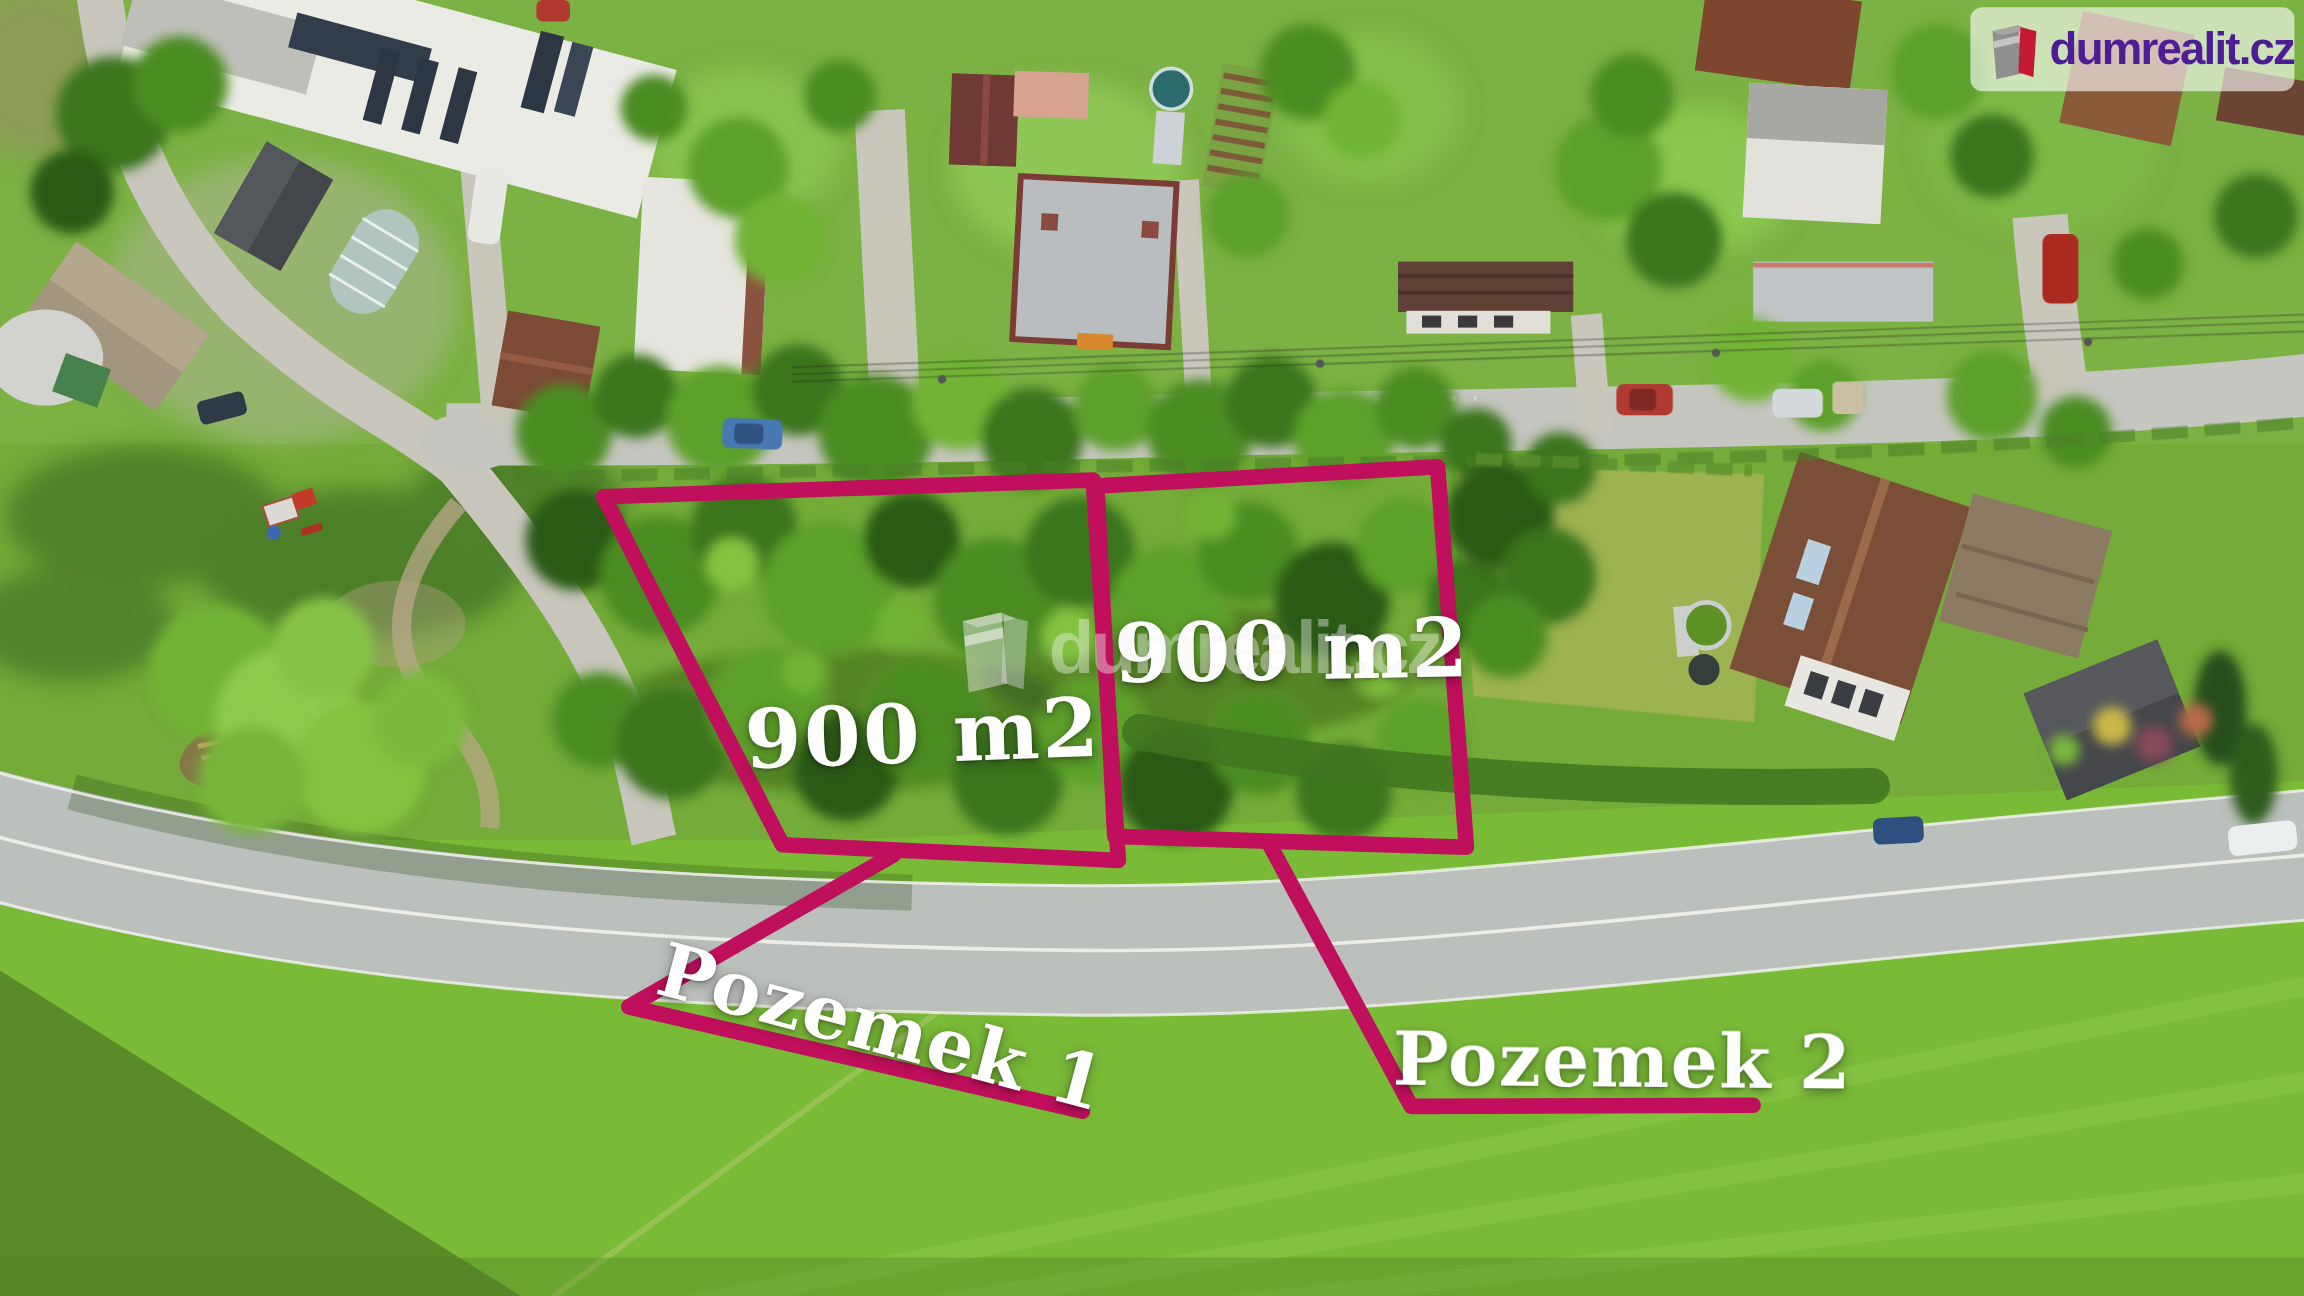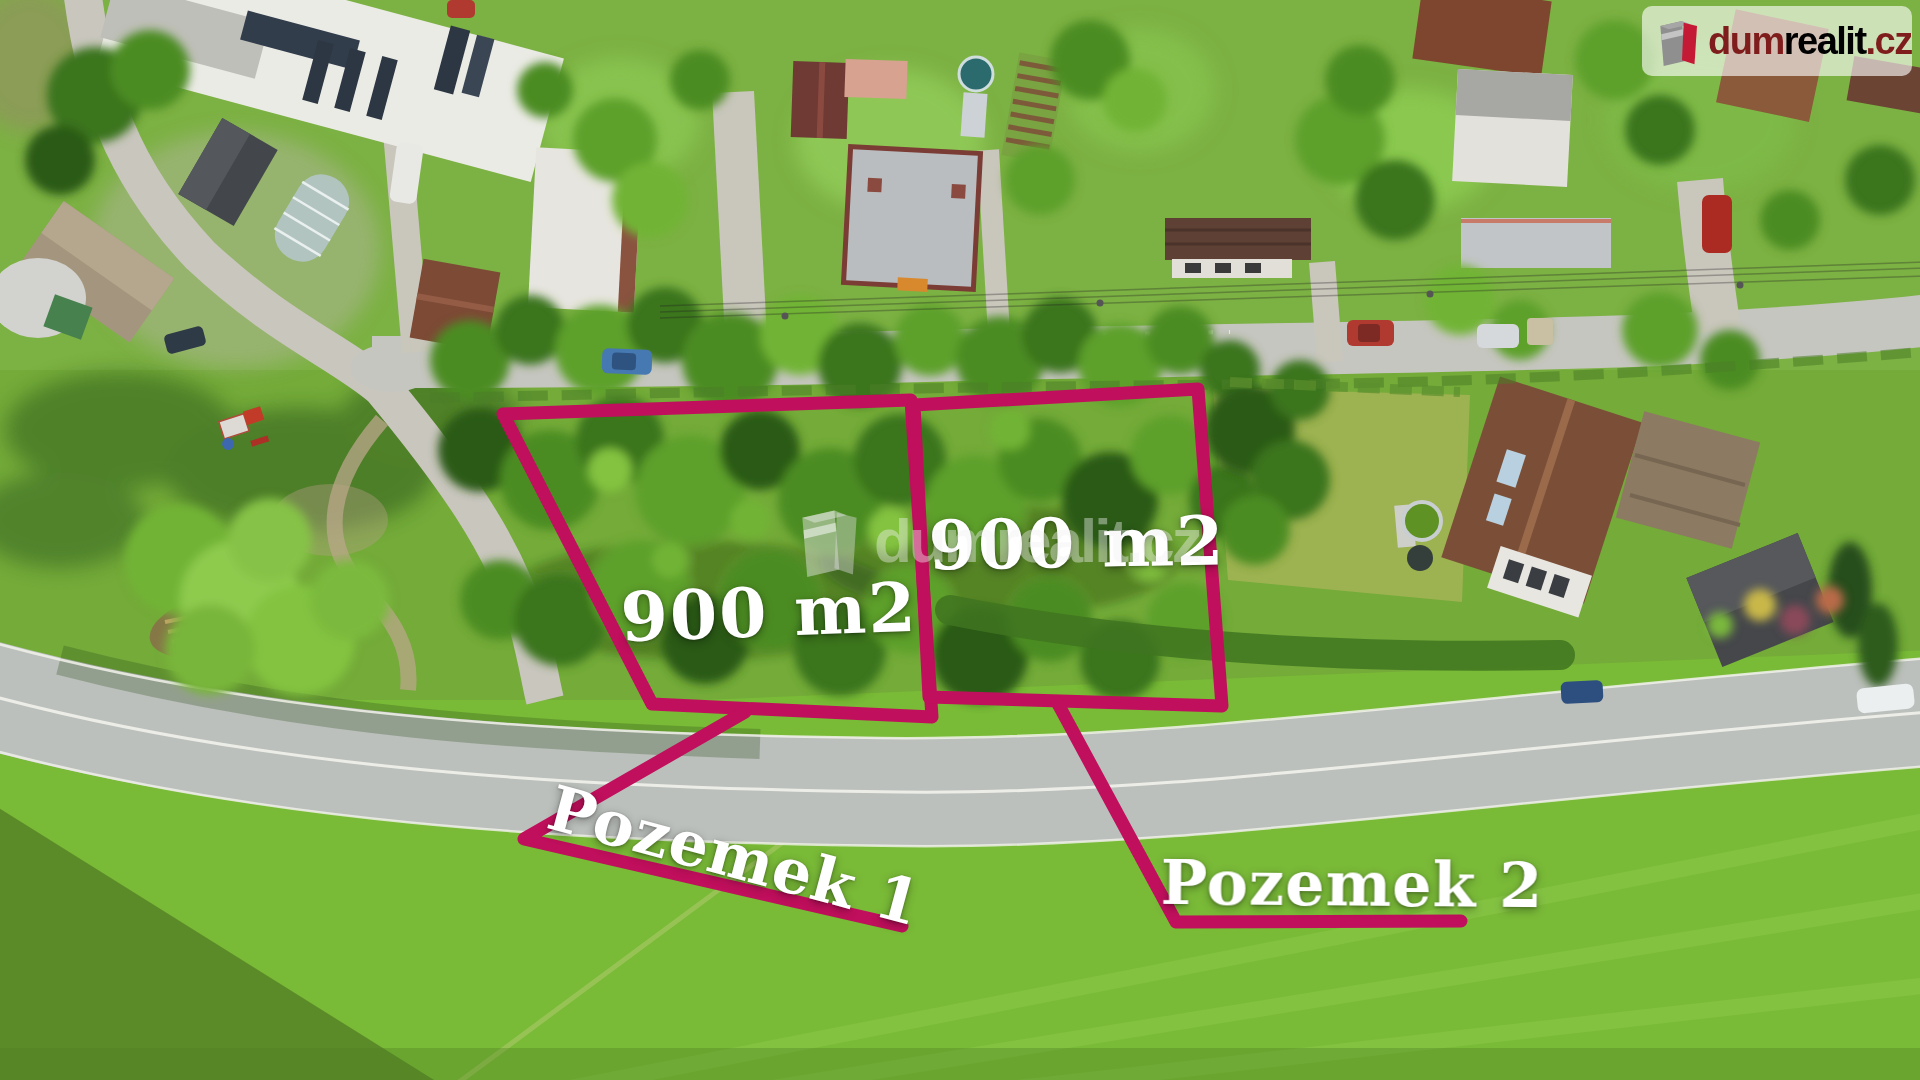--- a/index.html
+++ b/index.html
@@ -16,21 +16,21 @@
   #area2{left:1077px;top:543px;transform:translate(-50%,-50%) rotate(-1deg);}
   #poz1{left:735px;top:856px;transform:translate(-50%,-50%) rotate(15deg);}
   #poz2{left:1352px;top:884px;transform:translate(-50%,-50%) rotate(0.5deg);}
   #watermark{position:absolute;left:790px;top:500px;display:flex;align-items:center;gap:10px;}
   #watermark .wm-text{font-weight:bold;font-size:62px;letter-spacing:-3px;
      color:rgba(240,240,240,0.42);}
   #logo-box{position:absolute;left:1642px;top:6px;width:270px;height:70px;
      background:rgba(255,255,255,0.62);border-radius:10px;display:flex;
      align-items:center;padding-left:10px;box-sizing:border-box;gap:6px;}
   #logo-box .logo-text{font-weight:bold;font-size:38px;letter-spacing:-1.5px;line-height:1;}
-  .lg-gray{color:#7f1d1d;} .lg-red{color:#000000;}
+  .lg-gray{color:#4c1d95;} .lg-red{color:#4c1d95;}
 </style>
 </head>
 <body>
 
 <div id="stage">
 
 <svg id="scene" width="1920" height="1080" viewBox="0 0 1920 1080">
   <defs>
     <filter id="soft" x="-40%" y="-40%" width="180%" height="180%">
           <feGaussianBlur stdDeviation="5"></feGaussianBlur>

